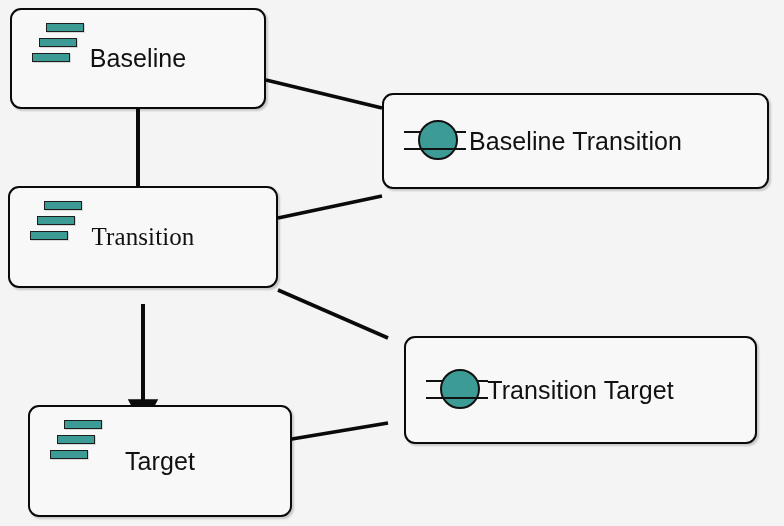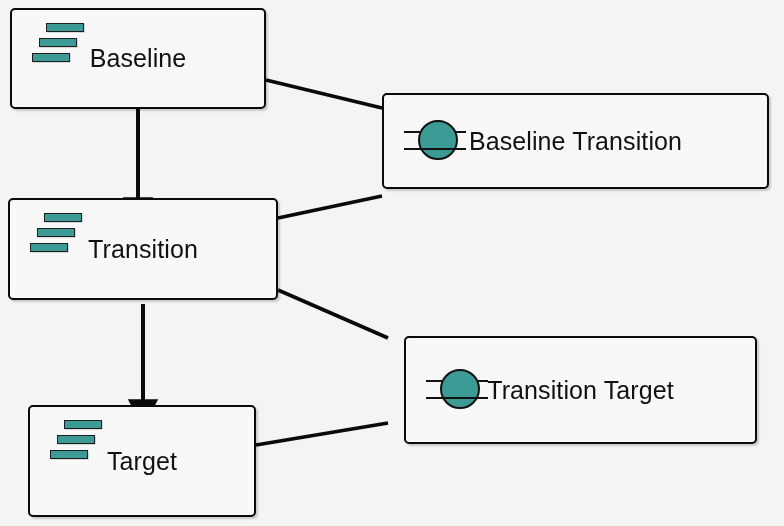--- a/index.html
+++ b/index.html
@@ -25,21 +25,21 @@
     top: 0;
     width: 784px;
     height: 526px;
     pointer-events: none;
   }
   .node {
     position: absolute;
     box-sizing: border-box;
     background: #f8f8f8;
     border: 2.6px solid #0a0a0a;
-    border-radius: 5px;
+    border-radius: 11px;
     box-shadow: 2px 2px 2px rgba(0,0,0,0.18);
     display: flex;
     align-items: center;
     justify-content: center;
   }
   .node-label {
     font-size: 25px;
     color: #111111;
     letter-spacing: 0.1px;
     white-space: nowrap;
@@ -126,39 +126,39 @@
 
   <div class="node" id="node-baseline-transition" style="left: 382px; top: 93px; width: 387px; height: 96px;">
     <span class="circle-icon">
       <span class="hline l1"></span>
       <span class="ring"></span>
       <span class="hline l2"></span>
     </span>
     <span class="node-label">Baseline Transition</span>
   </div>
 
-  <div class="node" id="node-transition" style="left: 8px; top: 198px; width: 270px; height: 102px;">
+  <div class="node" id="node-transition" style="left: 8px; top: 186px; width: 270px; height: 102px; font-family: Liberation Serif, serif;">
     <span class="bars-icon">
       <span class="bar b1"></span>
       <span class="bar b2"></span>
       <span class="bar b3"></span>
     </span>
     <span class="node-label">Transition</span>
   </div>
 
   <div class="node" id="node-transition-target" style="left: 404px; top: 336px; width: 353px; height: 108px;">
     <span class="circle-icon">
       <span class="hline l1"></span>
       <span class="ring"></span>
       <span class="hline l2"></span>
     </span>
     <span class="node-label">Transition Target</span>
   </div>
 
-  <div class="node" id="node-target" style="left: 28px; top: 405px; width: 228px; height: 112px;">
+  <div class="node" id="node-target" style="left: 28px; top: 405px; width: 264px; height: 112px;">
     <span class="bars-icon">
       <span class="bar b1"></span>
       <span class="bar b2"></span>
       <span class="bar b3"></span>
     </span>
     <span class="node-label">Target</span>
   </div>
 
 </div>
 

